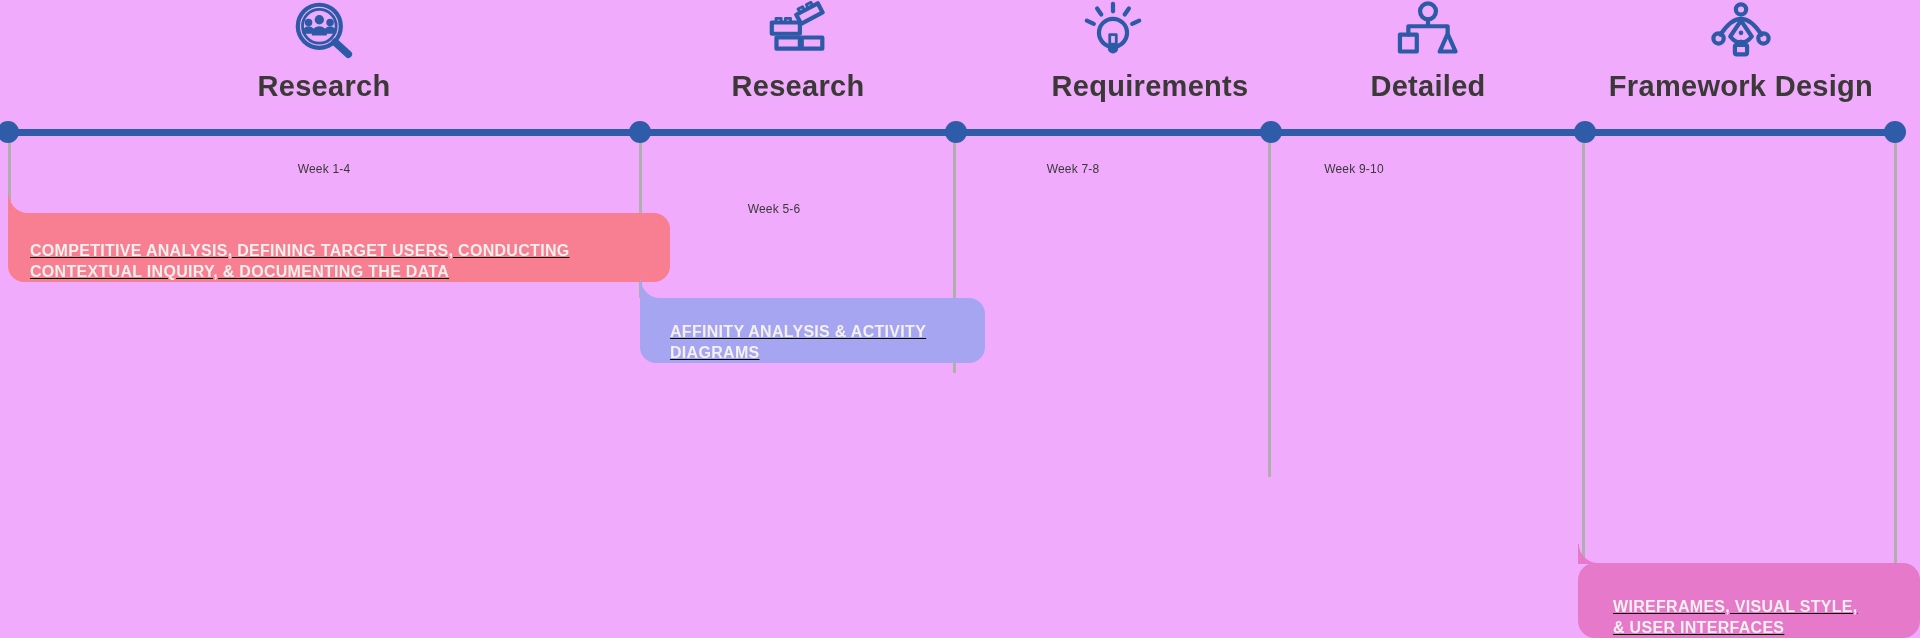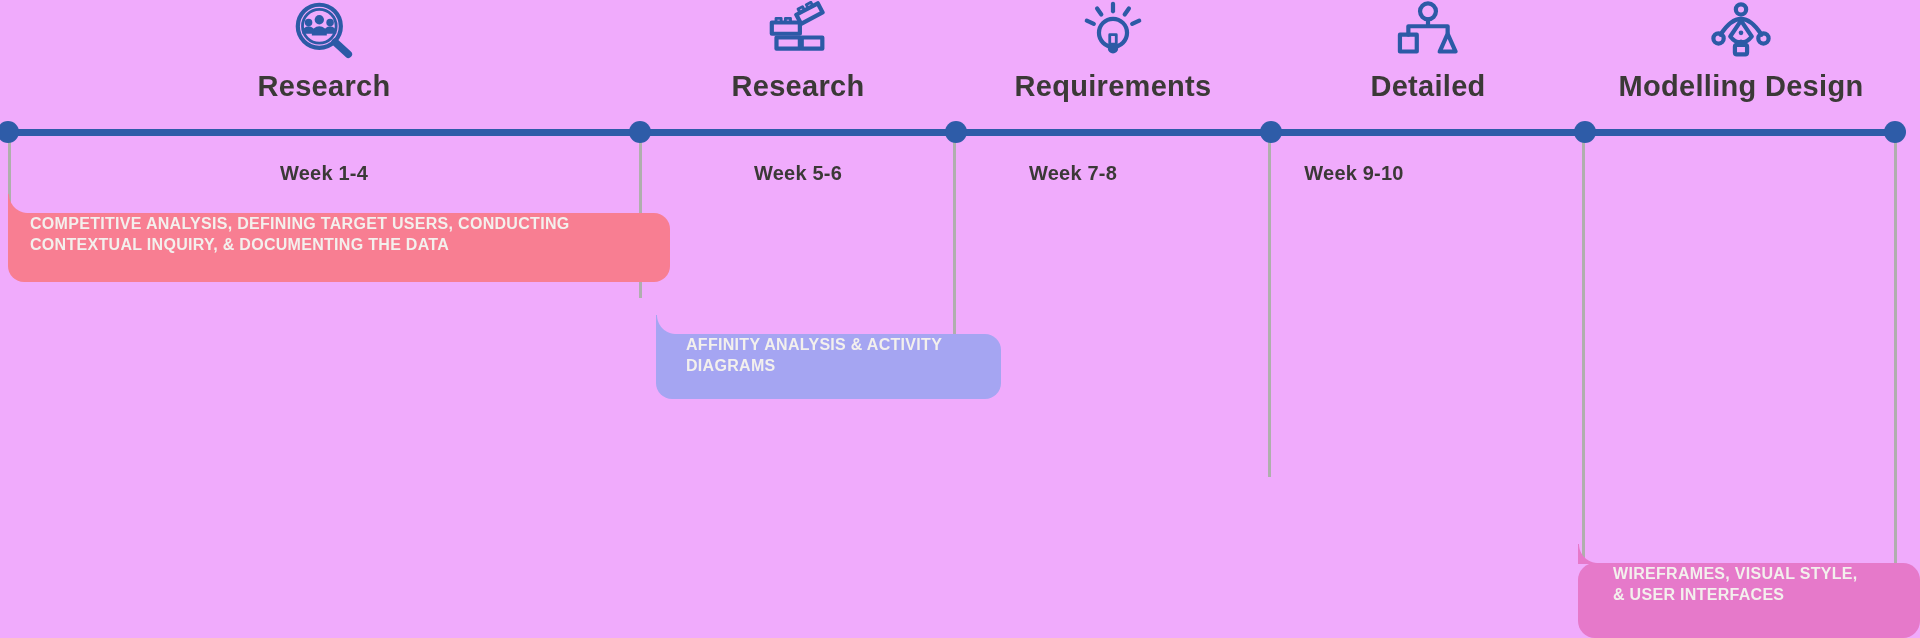--- a/index.html
+++ b/index.html
@@ -11,24 +11,24 @@
   .connector{position:absolute;width:3px;z-index:1;}
 
   .icon{position:absolute;top:1px;width:70px;height:58px;z-index:2;}
   .st{fill:none;stroke:var(--icon);stroke-width:4.5;stroke-linecap:round;stroke-linejoin:round;}
   .st3{fill:none;stroke:var(--icon);stroke-width:3;stroke-linecap:round;stroke-linejoin:round;}
   .fl{fill:var(--icon);stroke:none;}
 
   .phase-title{position:absolute;top:70px;width:300px;text-align:center;
     font-size:29px;font-weight:700;color:#3B3937;letter-spacing:.3px;z-index:2;}
   .week-label{position:absolute;top:162px;width:300px;text-align:center;
-    font-size:20px;font-weight:700;color:#3B3937;letter-spacing:.2px;z-index:2;}
+    font-size:12px;font-weight:400;color:#3B3937;letter-spacing:.2px;z-index:2;}
 
   .card{position:absolute;z-index:2;border-radius:0 16px 16px 16px;
-    display:flex;align-items:flex-start;box-sizing:border-box;}
+    display:flex;align-items:flex-end;box-sizing:border-box;text-decoration:underline;}
   .card::before{content:'';position:absolute;left:0;top:-19px;width:20px;height:20px;
     background:radial-gradient(circle at 100% 0, rgba(0,0,0,0) 18.5px, var(--c) 19.5px);}
   .card-text{color:#F3F0ED;font-size:16px;font-weight:700;line-height:21px;
     letter-spacing:.3px;white-space:pre-line;text-transform:uppercase;}
 </style>
 </head>
 <body>
 
 <div class="canvas">
 
@@ -68,61 +68,61 @@
       <rect class="st3" x="38.5" y="3.5" width="5.5" height="4.5"></rect>
       <rect class="st3" x="48.5" y="3.5" width="5.5" height="4.5"></rect>
     </g>
     <rect class="st" x="7" y="23" width="30" height="12"></rect>
     <rect class="st3" x="11.5" y="18.5" width="5.5" height="4.5"></rect>
     <rect class="st3" x="21.5" y="18.5" width="5.5" height="4.5"></rect>
     <rect class="st" x="12" y="39" width="25" height="12"></rect>
     <rect class="st" x="39" y="39" width="22" height="12"></rect>
   </svg>
   <div class="phase-title" style="left:648px;">Research</div>
-  <div class="week-label" style="left:648px;">Week 5-6</div>
+  <div class="week-label" style="left:624px;margin-top:40px;">Week 5-6</div>
 
   <svg class="icon" style="left:1078px;" viewBox="0 0 70 62">
     <circle class="st" cx="35" cy="34" r="15"></circle>
     <rect class="st3" x="31.5" y="36" width="7" height="10"></rect>
     <path class="fl" d="M29.5 46 h11 v5 a5.5 5 0 0 1 -11 0 z"></path>
     <line class="st" x1="35" y1="11" x2="35" y2="3"></line>
     <line class="st" x1="22.5" y1="14.5" x2="18" y2="8"></line>
     <line class="st" x1="47.5" y1="14.5" x2="52" y2="8"></line>
     <line class="st" x1="14.5" y1="24.5" x2="7" y2="21"></line>
     <line class="st" x1="55.5" y1="24.5" x2="63" y2="21"></line>
   </svg>
-  <div class="phase-title" style="left:963px;">Requirements</div>
+  <div class="phase-title" style="left:1000px;">Requirements</div>
   <div class="week-label" style="left:923px;">Week 7-8</div>
 
   <svg class="icon" style="left:1393px;" viewBox="0 0 70 62">
     <circle class="st" cx="35" cy="11" r="8.5"></circle>
     <path class="st" d="M35 19.5 V27 M14 36 V27 H56 V34"></path>
     <rect class="st" x="5" y="36" width="18" height="18"></rect>
     <path class="st" d="M56 35 L47.5 54 H64.5 Z"></path>
   </svg>
   <div class="phase-title" style="left:1278px;">Detailed</div>
   <div class="week-label" style="left:1204px;">Week 9-10</div>
 
   <svg class="icon" style="left:1706px;" viewBox="0 0 70 62">
     <path class="st" d="M13 36 Q35 2 57 36"></path>
     <circle class="st" cx="11" cy="40" r="5.5"></circle>
     <circle class="st" cx="35" cy="9" r="5.5"></circle>
     <circle class="st" cx="59" cy="40" r="5.5"></circle>
     <path class="st" d="M35 21 L46.5 38 Q40.5 45.5 35 43.5 Q29.5 45.5 23.5 38 Z"></path>
     <circle class="fl" cx="35" cy="34" r="2.5"></circle>
     <rect class="st" x="28.5" y="47" width="13" height="10" rx="2"></rect>
   </svg>
-  <div class="phase-title" style="left:1591px;">Modelling Design</div>
+  <div class="phase-title" style="left:1591px;">Framework Design</div>
 
   <div class="card" style="left: 8px; top: 213px; width: 662px; height: 69px; padding-left: 22px; background-color: rgb(248, 126, 146); --c: #F87E92;">
     <div class="card-text">COMPETITIVE ANALYSIS, DEFINING TARGET USERS, CONDUCTING
 CONTEXTUAL INQUIRY, &amp; DOCUMENTING THE DATA</div>
   </div>
 
-  <div class="card" style="left: 656px; top: 298px; width: 345px; height: 65px; padding-left: 30px; background-color: rgb(165, 165, 242); margin-top: 36px; --c: #A5A5F2;">
+  <div class="card" style="left: 640px; top: 298px; width: 345px; height: 65px; padding-left: 30px; background-color: rgb(165, 165, 242); --c: #A5A5F2;">
     <div class="card-text">AFFINITY ANALYSIS &amp; ACTIVITY
 DIAGRAMS</div>
   </div>
 
 
 
   <div class="card" style="left: 1578px; top: 563px; width: 342px; height: 75px; padding-left: 35px; border-bottom-left-radius: 0px; border-bottom-right-radius: 0px; background-color: rgb(230, 121, 202); border-radius: 17px; --c: #E679CA;">
     <div class="card-text">WIREFRAMES, VISUAL STYLE,
 &amp; USER INTERFACES</div>
   </div>

